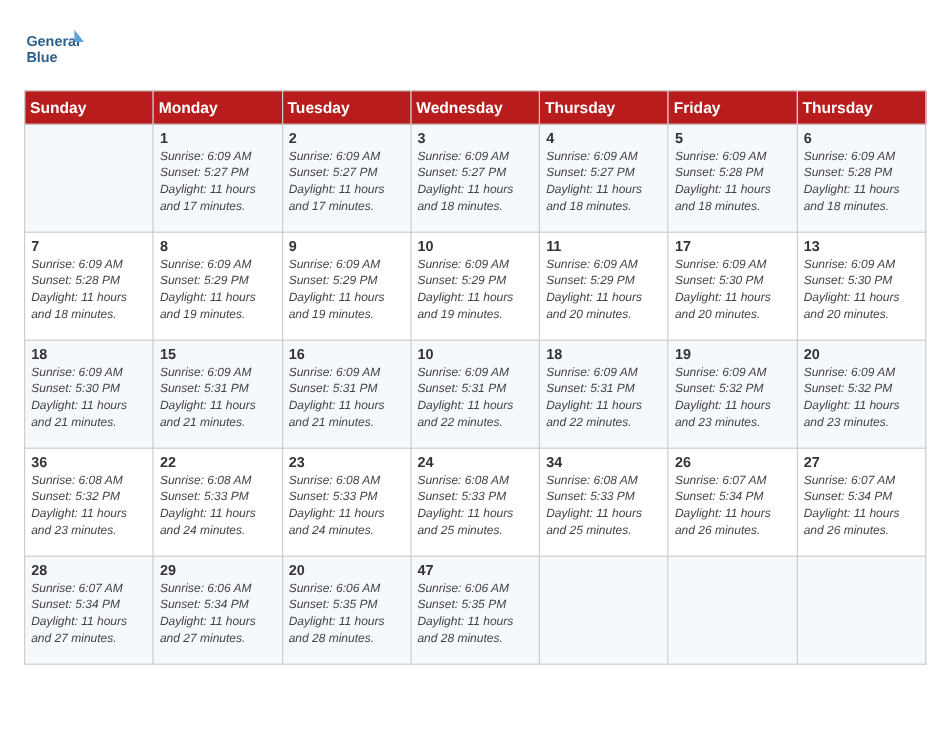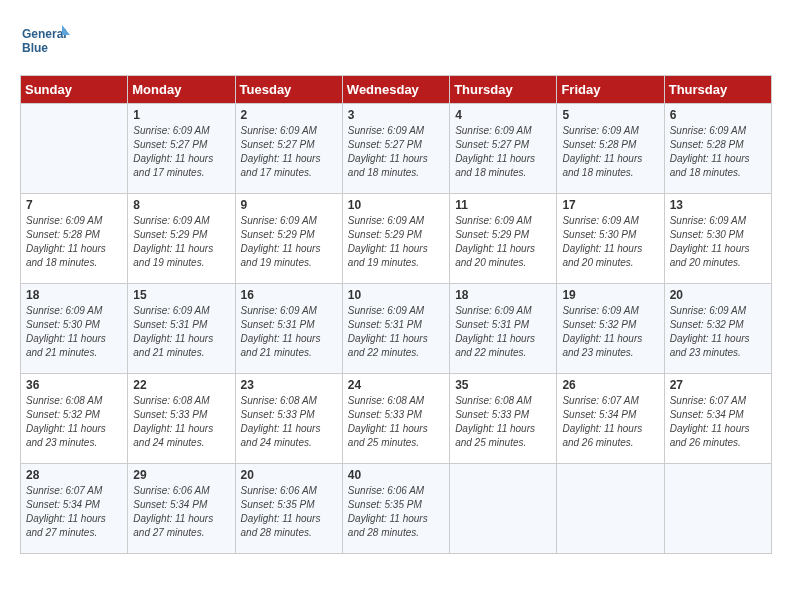--- a/index.html
+++ b/index.html
@@ -277,21 +277,21 @@
 and 24 minutes.</div>
         </td>
         <td>
           <div class="day-num">24</div>
           <div class="day-info" style="white-space: pre-line;">Sunrise: 6:08 AM
 Sunset: 5:33 PM
 Daylight: 11 hours
 and 25 minutes.</div>
         </td>
         <td>
-          <div class="day-num">35</div>
+          <div class="day-num">34</div>
           <div class="day-info" style="white-space: pre-line;">Sunrise: 6:08 AM
 Sunset: 5:33 PM
 Daylight: 11 hours
 and 25 minutes.</div>
         </td>
         <td>
           <div class="day-num">26</div>
           <div class="day-info" style="white-space: pre-line;">Sunrise: 6:07 AM
 Sunset: 5:34 PM
 Daylight: 11 hours
@@ -321,21 +321,21 @@
 and 27 minutes.</div>
         </td>
         <td>
           <div class="day-num">20</div>
           <div class="day-info" style="white-space: pre-line;">Sunrise: 6:06 AM
 Sunset: 5:35 PM
 Daylight: 11 hours
 and 28 minutes.</div>
         </td>
         <td>
-          <div class="day-num">40</div>
+          <div class="day-num">47</div>
           <div class="day-info" style="white-space: pre-line;">Sunrise: 6:06 AM
 Sunset: 5:35 PM
 Daylight: 11 hours
 and 28 minutes.</div>
         </td>
         <td class="empty"></td>
         <td class="empty"></td>
         <td class="empty"></td>
       </tr>
     </tbody>

